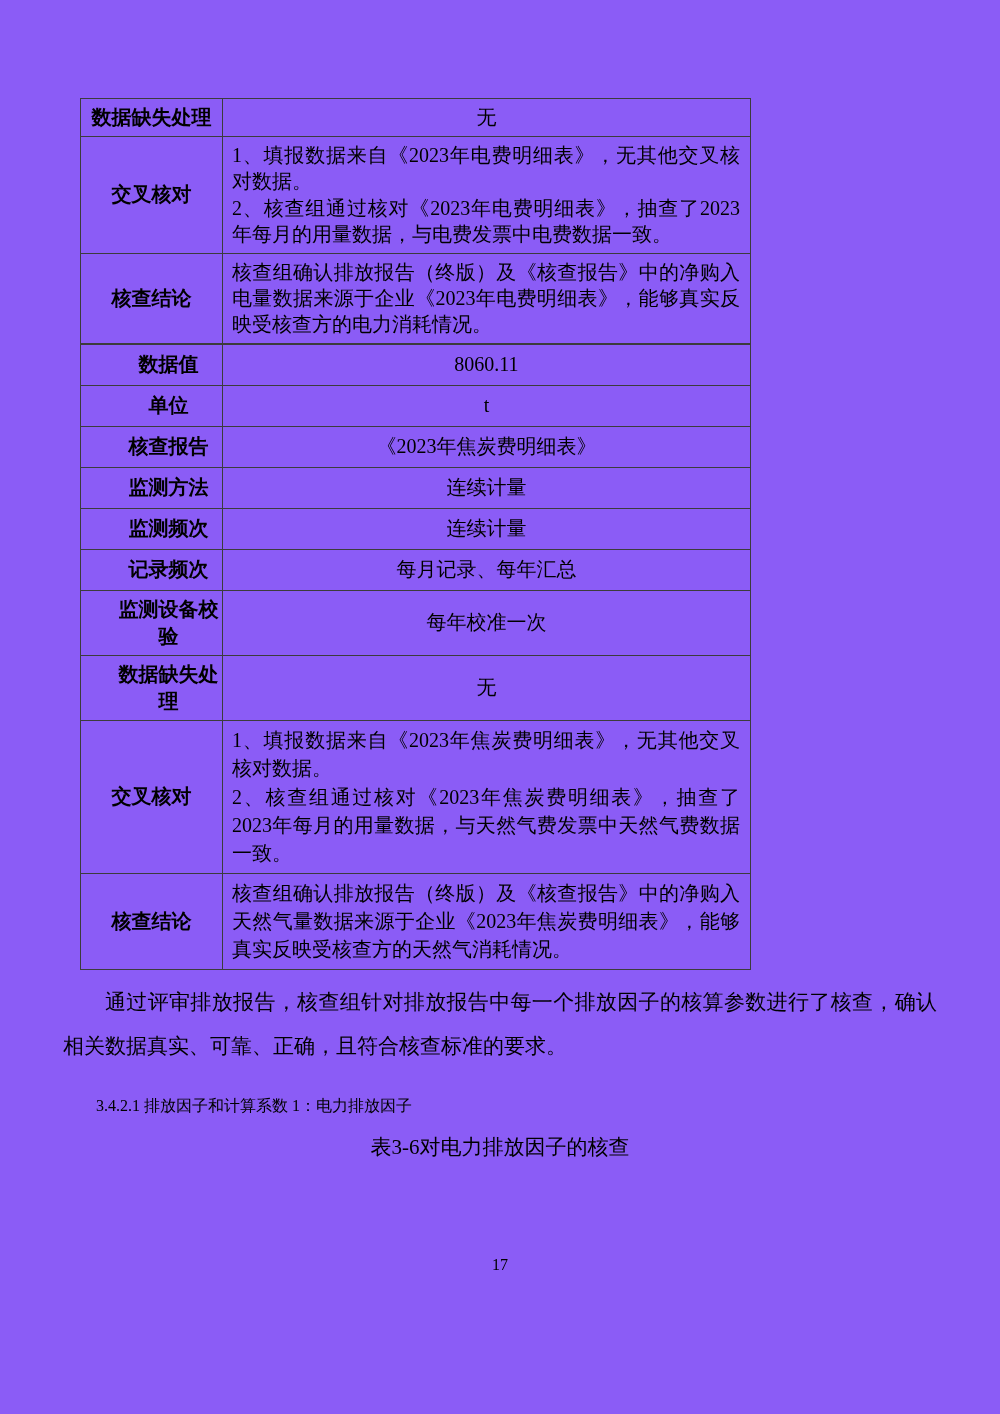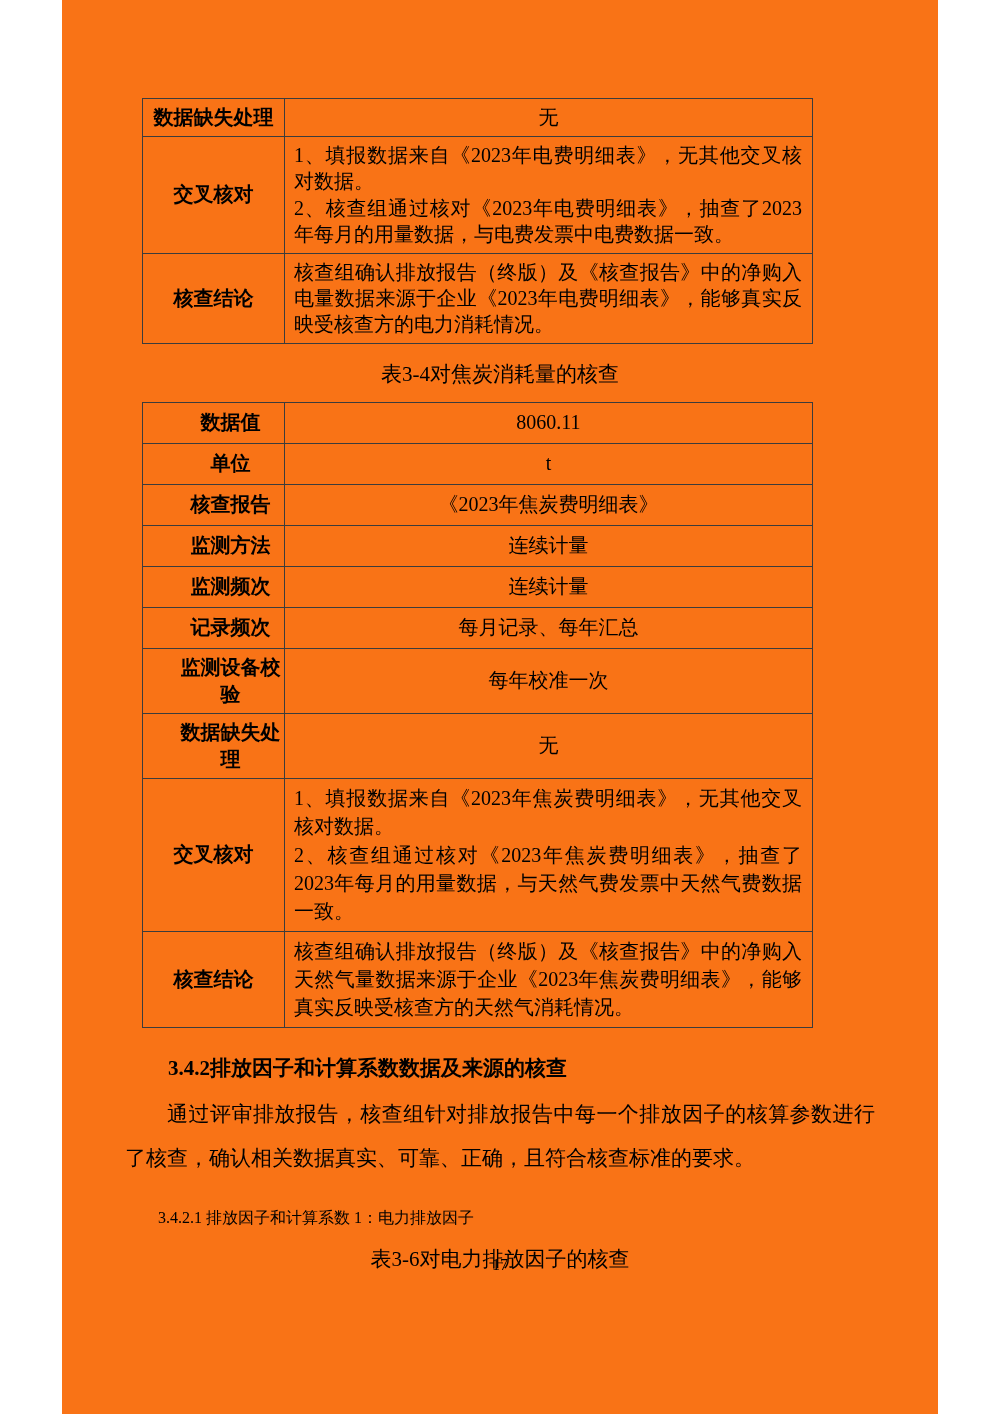--- a/index.html
+++ b/index.html
@@ -3,24 +3,24 @@
 <meta charset="utf-8">
 <style>
   * { margin: 0; padding: 0; box-sizing: border-box; }
   html, body { background: #ffffff; }
   body {
     font-family: "Liberation Serif", "DejaVu Serif", serif;
     color: #000000;
   }
   .page {
     position: relative;
-    width: 876px;
+    width: 1000px;
     height: 1414px;
     margin: 0 auto;
-    background: #f97316;
+    background: #8b5cf6;
     overflow: hidden;
   }
   .content {
     padding: 98px 63px 0 63px;
   }
   table.vtable {
     border-collapse: collapse;
     width: 671px;
     margin-left: 17px;
     table-layout: fixed;
@@ -107,21 +107,20 @@
           </td>
         </tr>
         <tr>
           <td class="label-cell">核查结论</td>
           <td class="value-cell value-just">核查组确认排放报告（终版）及《核查报告》中的净购入电量数据来源于企业《2023年电费明细表》，能够真实反映受核查方的电力消耗情况。</td>
         </tr>
       </tbody>
     </table>
 
 
-    <div class="table-caption">表3-4对焦炭消耗量的核查</div>
 
     <table class="vtable t2">
       <tbody>
         <tr>
           <td class="label-cell simple-row">数据值</td>
           <td class="value-cell value-center">8060.11</td>
         </tr>
         <tr>
           <td class="label-cell simple-row">单位</td>
           <td class="value-cell value-center">t</td>
@@ -157,21 +156,20 @@
             <div class="cell-line">2、核查组通过核对《2023年焦炭费明细表》，抽查了2023年每月的用量数据，与天然气费发票中天然气费数据一致。</div>
           </td>
         </tr>
         <tr>
           <td class="label-cell">核查结论</td>
           <td class="value-cell value-just">核查组确认排放报告（终版）及《核查报告》中的净购入天然气量数据来源于企业《2023年焦炭费明细表》，能够真实反映受核查方的天然气消耗情况。</td>
         </tr>
       </tbody>
     </table>
 
-    <div class="sec-heading-bold">3.4.2排放因子和计算系数数据及来源的核查</div>
 
     <div class="body-para">通过评审排放报告，核查组针对排放报告中每一个排放因子的核算参数进行了核查，确认相关数据真实、可靠、正确，且符合核查标准的要求。</div>
 
     <div class="sub-heading">3.4.2.1 排放因子和计算系数 1：电力排放因子</div>
 
     <div class="table-caption">表3-6对电力排放因子的核查</div>
 
   </div>
 
   <div class="page-number">17</div>

